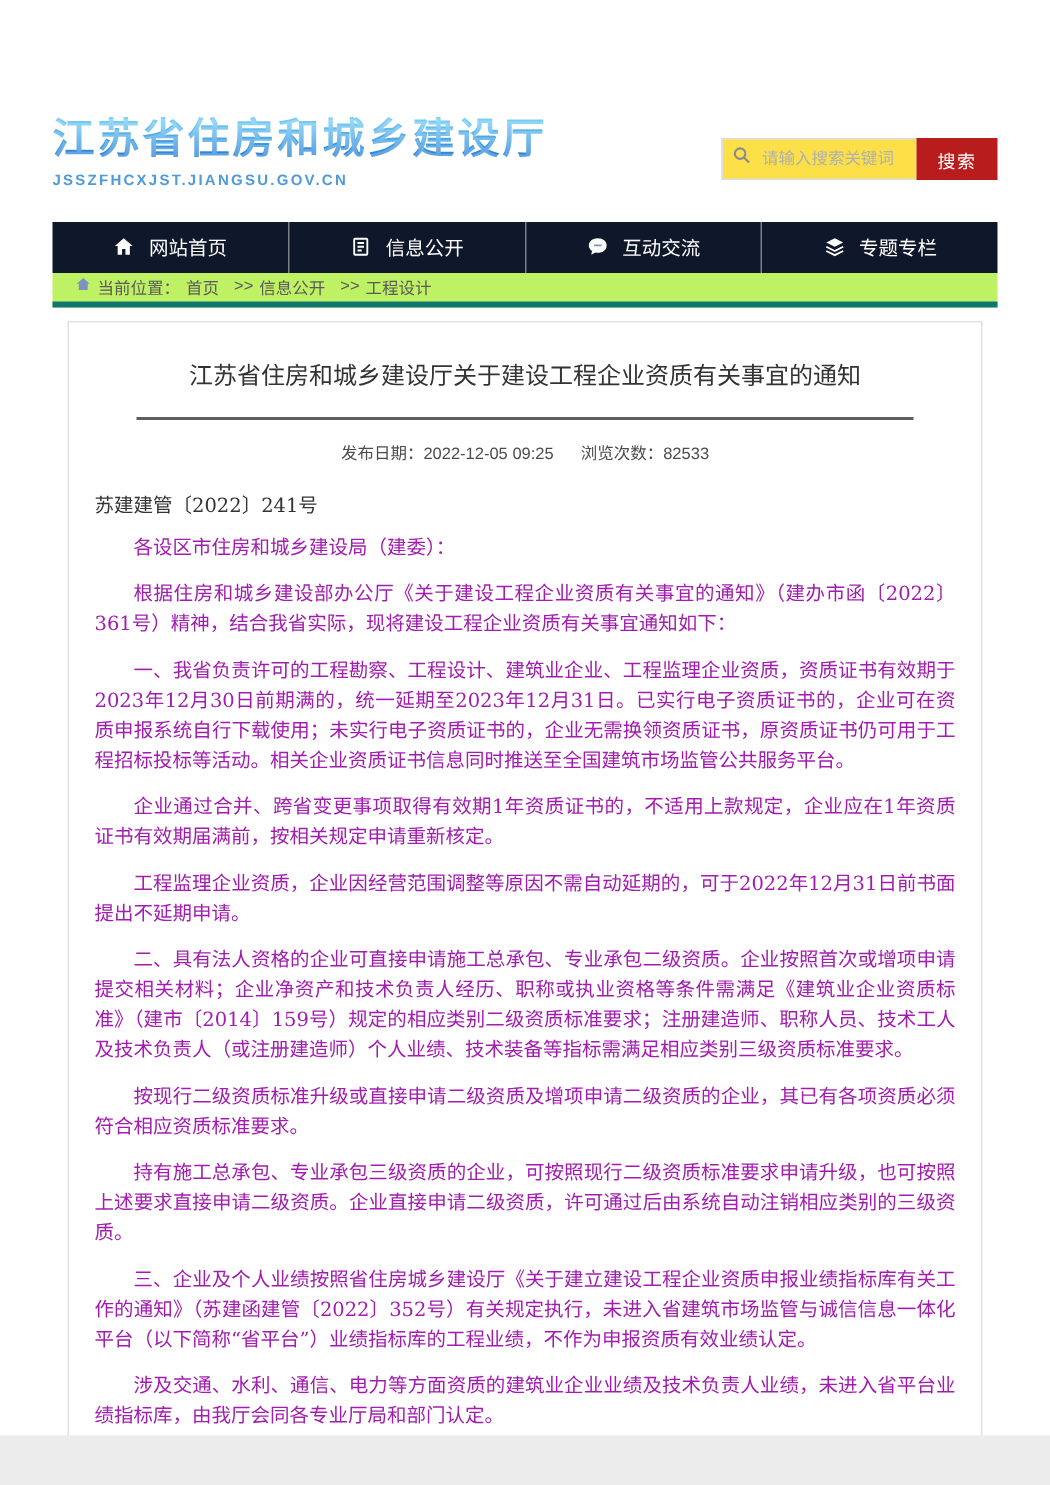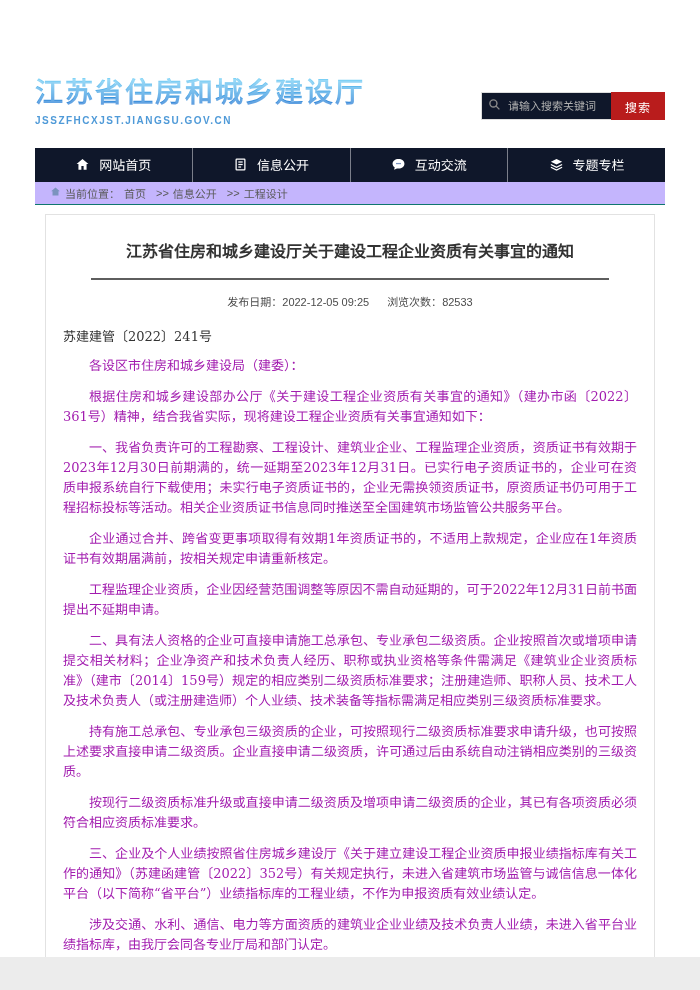--- a/index.html
+++ b/index.html
@@ -20,21 +20,21 @@
     -webkit-background-clip:text;background-clip:text;
     -webkit-text-fill-color:transparent;color:transparent;
     text-shadow:0 1px 0 rgba(255,255,255,.25);
   }
   .logo-url{
     margin-top:6px;font-size:10px;font-weight:bold;letter-spacing:1.5px;
     color:#4f9ad8;
   }
   .search-wrap{margin-top:14px;display:flex;align-items:stretch;height:28px;}
   .search-box{
-    display:flex;align-items:center;width:130px;background:#0f172a;
+    display:flex;align-items:center;width:130px;background:#fde047;
     border:1px solid #ddd;border-right:none;padding:0 6px;box-sizing:border-box;
   }
   .search-box svg{flex:0 0 auto;margin-right:5px;}
   .search-input{
     border:none;outline:none;background:transparent;width:100%;
     font-size:11px;color:#666;font-family:inherit;
   }
   .search-input::placeholder{color:#b0b0b0;}
   .search-btn{
     width:54px;border:none;background:#b91c1c;color:#fff;font-size:12px;
@@ -46,35 +46,35 @@
   }
   .nav-item{
     flex:1;display:flex;align-items:center;justify-content:center;gap:9px;
     color:#fff;font-size:13px;cursor:pointer;
     border-right:1px solid rgba(255,255,255,.45);
   }
   .nav-item:last-child{border-right:none;}
   .nav-item .nicon{display:flex;align-items:center;}
   
   .breadcrumb{
-    width:630px;height:23px;margin:0 auto;background:#c4b5fd;
-    border-bottom:1px solid #0f766e;box-sizing:border-box;
+    width:630px;height:23px;margin:0 auto;background:#bef264;
+    border-bottom:4px solid #0f766e;box-sizing:border-box;
     display:flex;align-items:center;font-size:11px;color:#5a5a5a;
     padding-left:9px;gap:4px;
   }
   .breadcrumb .bc-link{cursor:pointer;color:#5a5a5a;text-decoration:none;}
   .breadcrumb .bc-sep{color:#5a5a5a;margin-left:6px;}
   .breadcrumb .bc-home{margin-left:6px;}
   
   .panel{
     width:610px;margin:9px auto 0;background:#fff;border:1px solid #e2e2e2;
     box-sizing:border-box;padding:26px 17px 26px;min-height:758px;
   }
   .art-title{
-    margin:0 20px;text-align:center;font-size:16px;font-weight:bold;
+    margin:0 20px;text-align:center;font-size:16px;font-weight:normal;
     color:#333;line-height:1.4;
   }
   .art-divider{height:0;border-top:2px solid #5e5e5e;margin:15px 28px 0;}
   .art-meta{
     margin-top:13px;text-align:center;font-size:11px;color:#4c4c4c;
   }
   .art-meta .m-gap{display:inline-block;width:18px;}
   .doc-number{
     margin-top:17px;font-size:13px;color:#333;
     font-family:"DejaVu Serif","Liberation Serif",serif;
@@ -174,22 +174,22 @@
     <span>发布日期：</span><span>2022-12-05 09:25</span><span class="m-gap"></span><span>浏览次数：</span><span>82533</span>
   </div>
   <div class="doc-number">苏建建管〔2022〕241号</div>
   <div class="art-body">
       <p>各设区市住房和城乡建设局（建委）：</p>
       <p>根据住房和城乡建设部办公厅《关于建设工程企业资质有关事宜的通知》（建办市函〔2022〕361号）精神，结合我省实际，现将建设工程企业资质有关事宜通知如下：</p>
       <p>一、我省负责许可的工程勘察、工程设计、建筑业企业、工程监理企业资质，资质证书有效期于2023年12月30日前期满的，统一延期至2023年12月31日。已实行电子资质证书的，企业可在资质申报系统自行下载使用；未实行电子资质证书的，企业无需换领资质证书，原资质证书仍可用于工程招标投标等活动。相关企业资质证书信息同时推送至全国建筑市场监管公共服务平台。</p>
       <p>企业通过合并、跨省变更事项取得有效期1年资质证书的，不适用上款规定，企业应在1年资质证书有效期届满前，按相关规定申请重新核定。</p>
       <p>工程监理企业资质，企业因经营范围调整等原因不需自动延期的，可于2022年12月31日前书面提出不延期申请。</p>
       <p>二、具有法人资格的企业可直接申请施工总承包、专业承包二级资质。企业按照首次或增项申请提交相关材料；企业净资产和技术负责人经历、职称或执业资格等条件需满足《建筑业企业资质标准》（建市〔2014〕159号）规定的相应类别二级资质标准要求；注册建造师、职称人员、技术工人及技术负责人（或注册建造师）个人业绩、技术装备等指标需满足相应类别三级资质标准要求。</p>
+      <p>按现行二级资质标准升级或直接申请二级资质及增项申请二级资质的企业，其已有各项资质必须符合相应资质标准要求。</p>
       <p>持有施工总承包、专业承包三级资质的企业，可按照现行二级资质标准要求申请升级，也可按照上述要求直接申请二级资质。企业直接申请二级资质，许可通过后由系统自动注销相应类别的三级资质。</p>
-      <p>按现行二级资质标准升级或直接申请二级资质及增项申请二级资质的企业，其已有各项资质必须符合相应资质标准要求。</p>
       <p>三、企业及个人业绩按照省住房城乡建设厅《关于建立建设工程企业资质申报业绩指标库有关工作的通知》（苏建函建管〔2022〕352号）有关规定执行，未进入省建筑市场监管与诚信信息一体化平台（以下简称“省平台”）业绩指标库的工程业绩，不作为申报资质有效业绩认定。</p>
       <p>涉及交通、水利、通信、电力等方面资质的建筑业企业业绩及技术负责人业绩，未进入省平台业绩指标库，由我厅会同各专业厅局和部门认定。</p>
       <p>四、企业直接申请取得的施工总承包、专业承包二级资质，按照本通知第二条有关要求对其进行动态核查。</p>
     </div>
 
 </div>
 
 <div class="footer-strip"></div>
 
 </body></html>

